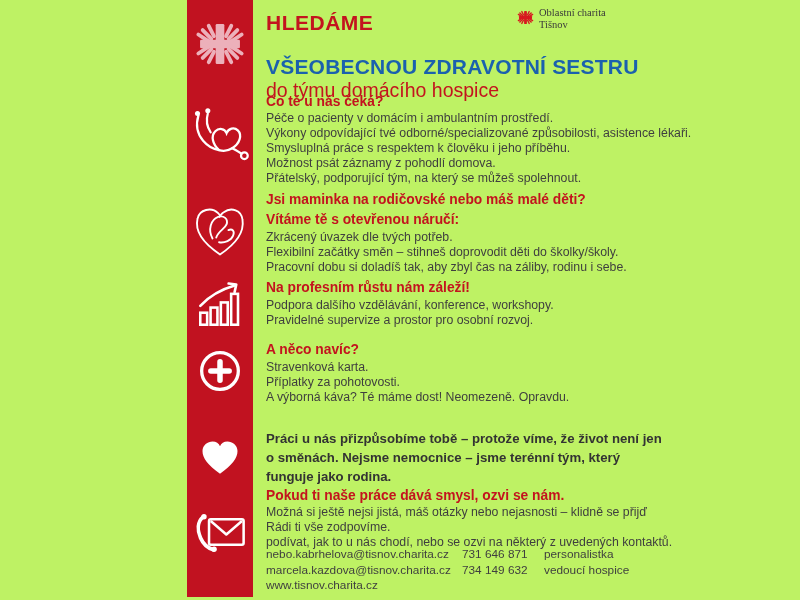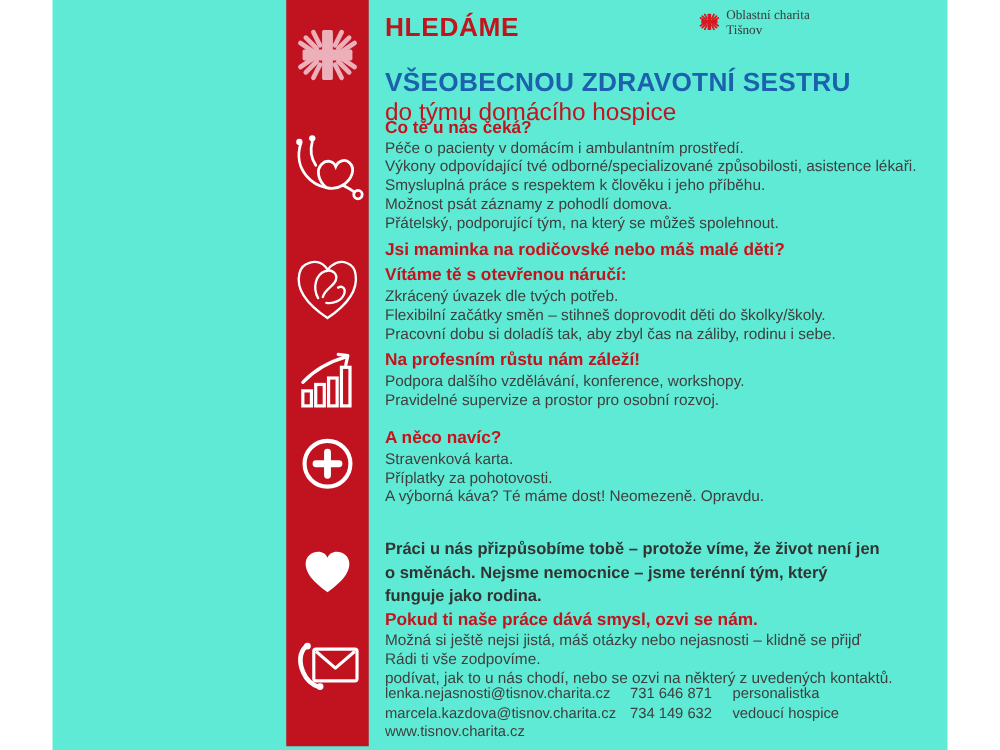--- a/index.html
+++ b/index.html
@@ -5,21 +5,21 @@
   :root{
     --red:#c3141e;
     --bar_red:#c11220;
     --blue:#1b61ae;
     --logo_red:#d7191f;
     --body_text:#3f3f3f;
   }
   *{margin:0;padding:0;box-sizing:border-box;}
   html,body{background:#fff;}
   body{font-family:"Liberation Sans",sans-serif;}
-  .page{position:relative;width:716px;height:600px;background:#5eead4;overflow:hidden;margin:0 auto;}
+  .page{position:relative;width:800px;height:600px;background:#bef264;overflow:hidden;margin:0 auto;}
 
   
   .sidebar{position:absolute;left:187px;top:0;width:66px;height:597px;background:var(--bar_red);}
   .sb-icon{position:absolute;}
 
   
   .hdr{position:absolute;left:266px;top:11px;}
   .hdr .t1{font-size:21px;font-weight:bold;color:var(--red);line-height:24px;letter-spacing:.5px;}
   .hdr .t2{font-size:21px;font-weight:bold;color:var(--blue);line-height:24px;letter-spacing:.2px;margin-top:20px;}
   .hdr .t3{font-size:19.5px;color:var(--red);line-height:23px;}
@@ -198,21 +198,21 @@
 
   <div class="h" style="top:486px;">Pokud ti naše práce dává smysl, ozvi se nám.</div>
   <div class="b" style="top:505px;">
     <div>Možná si ještě nejsi jistá, máš otázky nebo nejasnosti – klidně se přijď</div>
     <div>Rádi ti vše zodpovíme.</div>
     <div>podívat, jak to u nás chodí, nebo se ozvi na některý z uvedených kontaktů.</div>
   </div>
 
   <div class="contacts">
     <div class="crow">
-      <span>lenka.nejasnosti@tisnov.charita.cz</span>
+      <span>nebo.kabrhelova@tisnov.charita.cz</span>
       <span>731 646 871</span>
       <span>personalistka</span>
     </div>
     <div class="crow">
       <span>marcela.kazdova@tisnov.charita.cz</span>
       <span>734 149 632</span>
       <span>vedoucí hospice</span>
     </div>
     <div class="crow">
       <span>www.tisnov.charita.cz</span>

